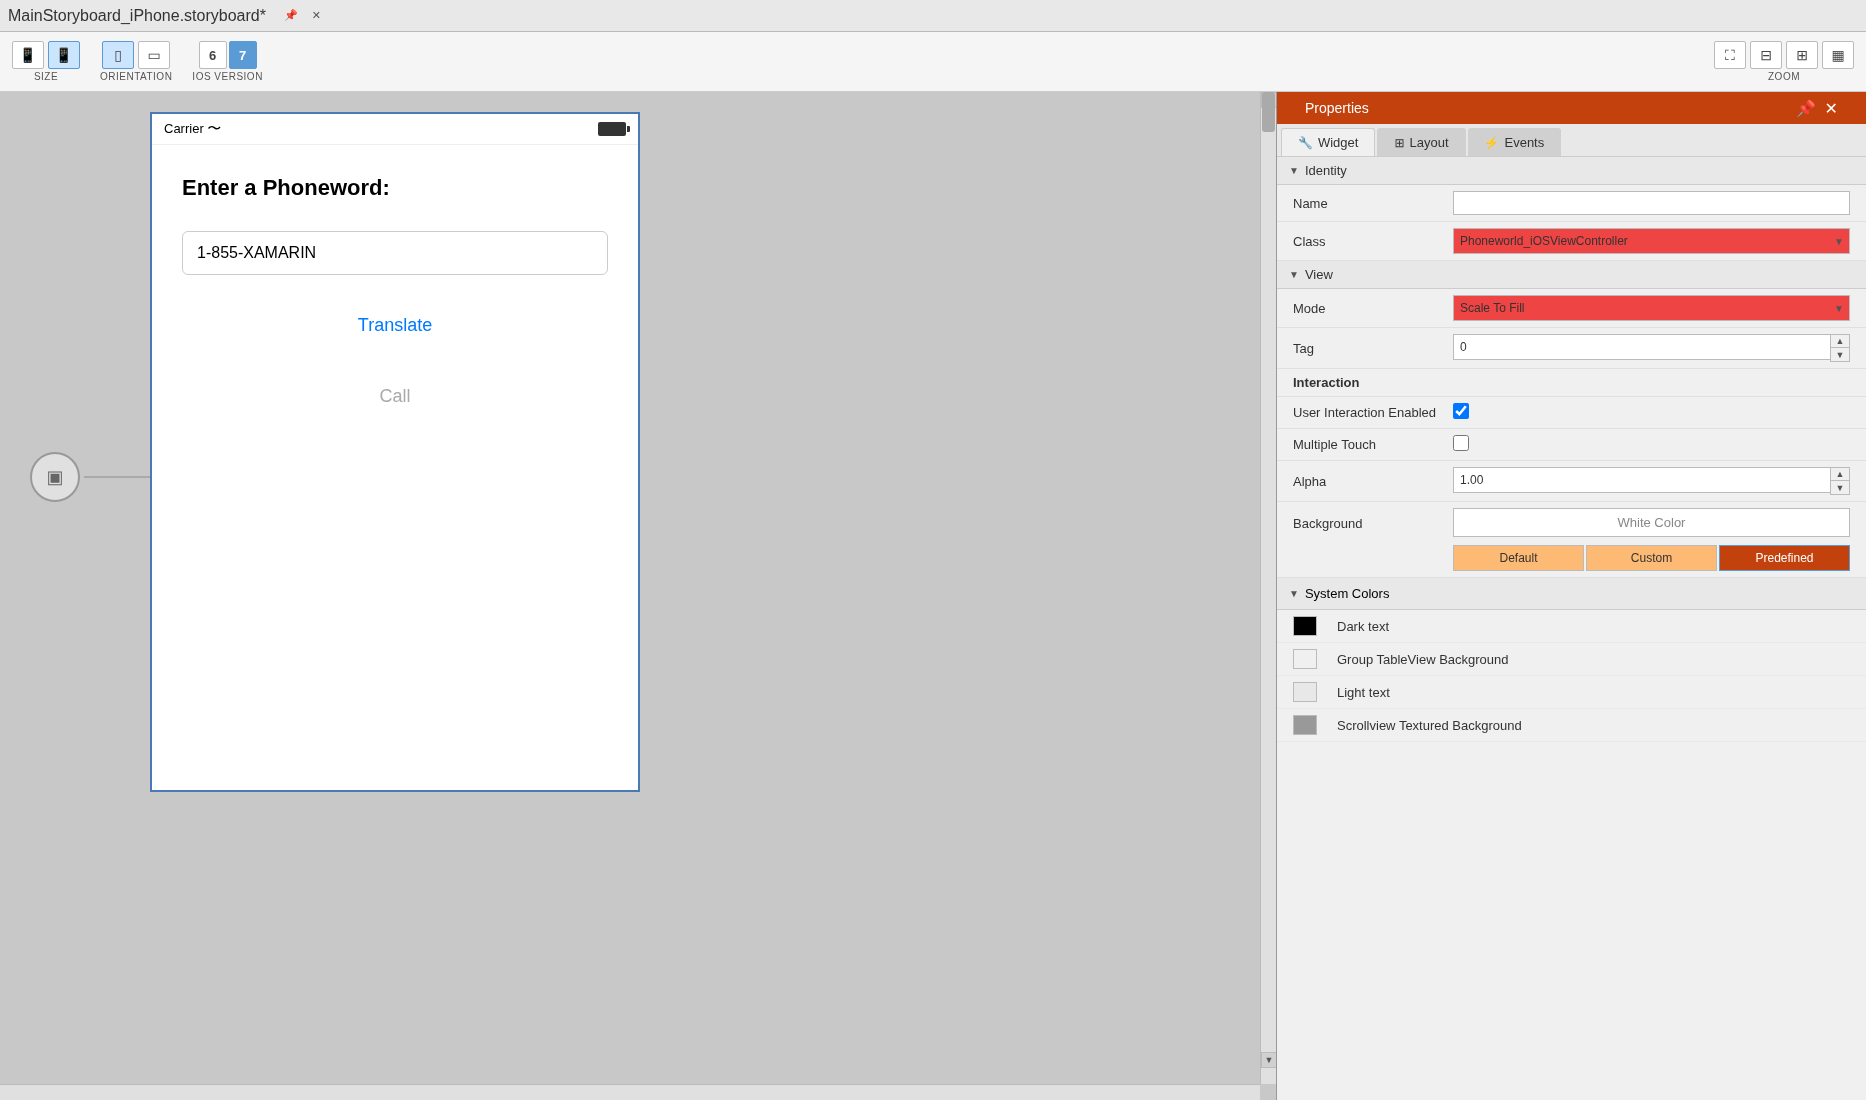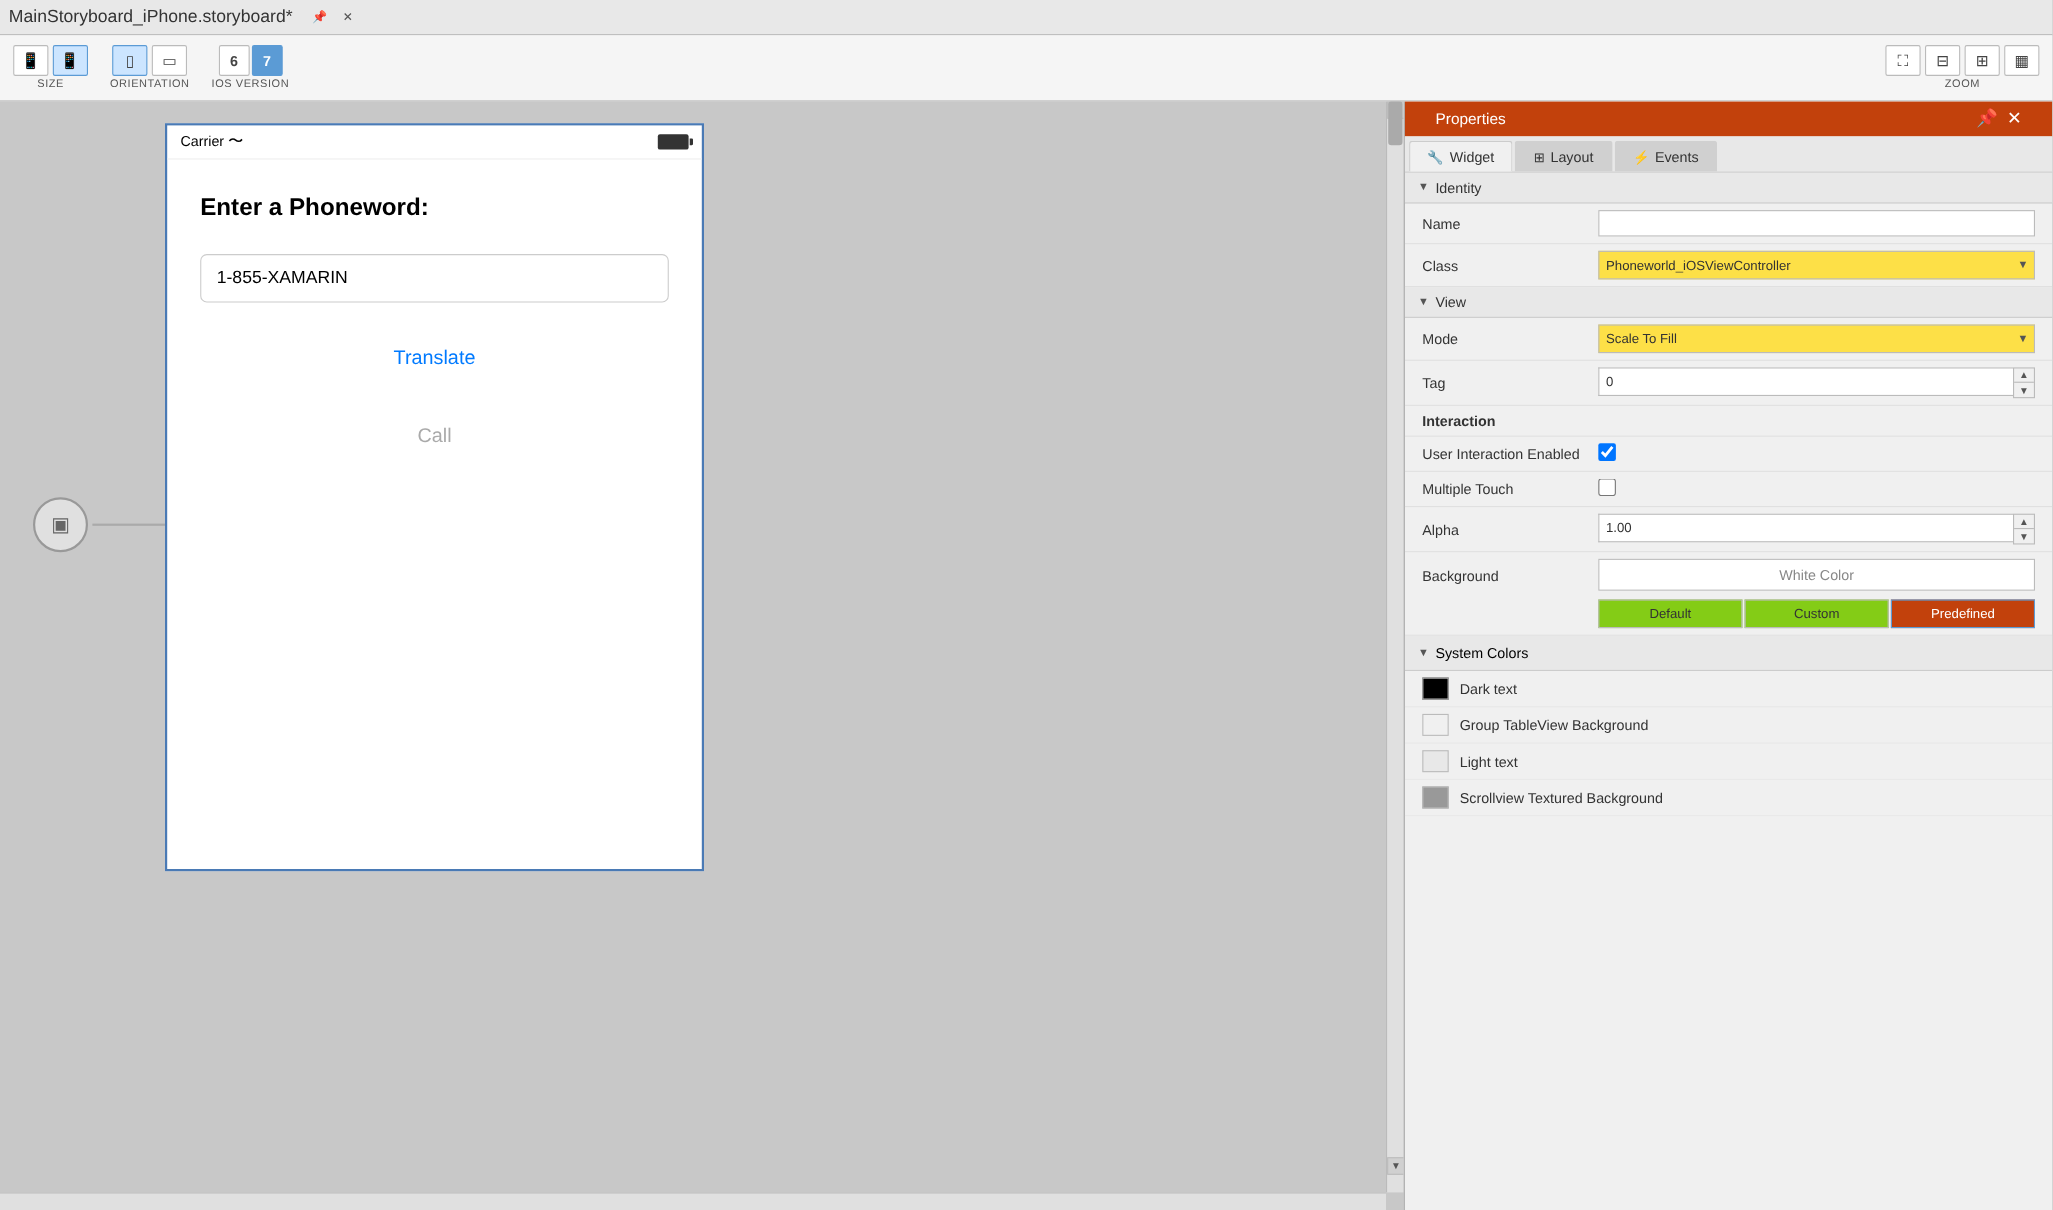--- a/index.html
+++ b/index.html
@@ -357,21 +357,21 @@
       color: #333;
       height: 24px;
     }
     .prop-select-wrapper {
       position: relative;
       flex: 1;
     }
     .prop-select {
       width: 100%;
       border: 1px solid #bbb;
-      background: #fde047;
+      background: #ef4444;
       padding: 3px 6px;
       font-size: 12px;
       color: #333;
       height: 26px;
       appearance: none;
       cursor: pointer;
     }
     .select-arrow {
       position: absolute;
       right: 6px;
@@ -440,21 +440,21 @@
       margin-bottom: 2px;
     }
     .bg-color-buttons {
       display: flex;
       gap: 2px;
     }
     .bg-color-btn {
       flex: 1;
       padding: 5px;
       border: 1px solid #bbb;
-      background: #84cc16;
+      background: #fdba74;
       font-size: 12px;
       cursor: pointer;
       text-align: center;
       color: #333;
     }
     .bg-color-btn.selected {
       background: #c2410c;
       color: white;
       border-color: #5b9bd5;
     }
@@ -468,21 +468,21 @@
       border-bottom: 1px solid #ccc;
       font-size: 13px;
       font-weight: 500;
       gap: 6px;
     }
     .color-item {
       display: flex;
       align-items: center;
       padding: 6px 16px;
       border-bottom: 1px solid #e8e8e8;
-      gap: 10px;
+      gap: 20px;
     }
     .color-swatch {
       width: 24px;
       height: 20px;
       border: 1px solid #bbb;
     }
     .color-name { font-size: 13px; color: #333; }
   </style>
 </head>
 <body>

